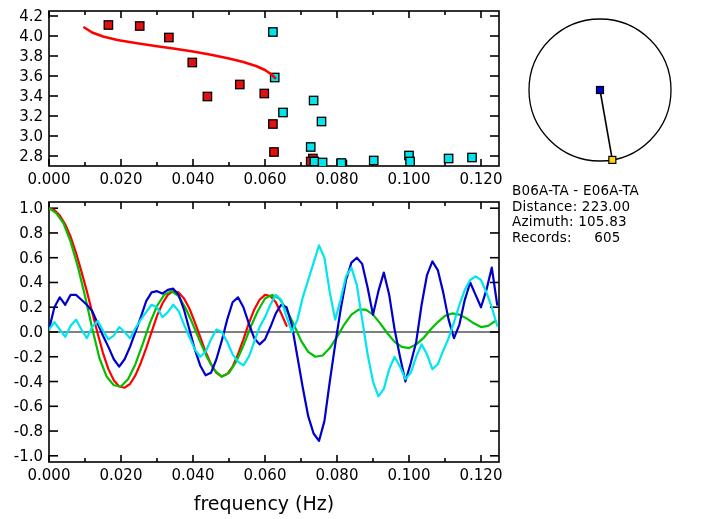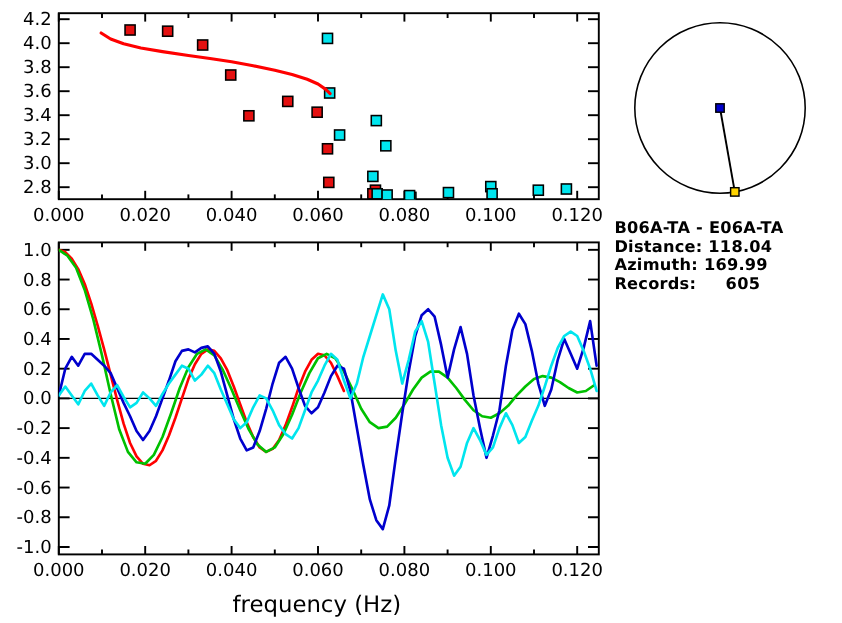--- a/index.html
+++ b/index.html
@@ -182,14 +182,14 @@
       <path d="M49.00 208.19 L56.20 213.14 L63.40 223.05 L70.60 241.62 L77.80 266.38 L85.00 296.10 L92.20 328.29 L99.40 358.00 L106.60 376.57 L113.80 385.24 L121.00 386.48 L128.20 379.05 L135.40 364.19 L142.60 344.38 L149.80 323.33 L157.00 306.00 L164.20 294.86 L171.40 291.14 L178.60 296.10 L185.80 308.48 L193.00 324.57 L200.20 341.90 L207.40 358.00 L214.60 370.38 L221.80 376.57 L229.00 372.86 L236.20 361.71 L243.40 345.62 L250.60 327.05 L257.80 310.95 L265.00 298.57 L272.20 294.86 L279.40 298.57 L286.60 309.71 L293.80 324.57 L301.00 340.67 L308.20 351.81 L315.40 356.76 L322.60 355.52 L329.80 348.10 L337.00 336.95 L344.20 324.57 L351.40 314.67 L358.60 309.71 L365.80 309.71 L373.00 314.67 L380.20 323.33 L387.40 333.24 L394.60 341.90 L401.80 346.86 L409.00 348.10 L416.20 344.38 L423.40 338.19 L430.60 329.52 L437.80 322.10 L445.00 315.90 L452.20 313.43 L459.40 314.67 L466.60 318.38 L473.80 323.33 L481.00 327.05 L488.20 325.81 L495.40 320.86" fill="none" stroke="#00c000" stroke-width="2.2" stroke-linejoin="round" stroke-linecap="round" clip-path="url(#clip-cross-correlation-spectra)"></path>
       <path d="M49.00 329.52 L54.40 307.24 L59.80 297.33 L65.20 304.76 L70.60 294.86 L76.00 294.86 L81.40 299.81 L86.80 304.76 L92.20 310.95 L97.60 323.33 L103.00 335.71 L108.40 346.86 L113.80 359.24 L119.20 366.67 L124.60 359.24 L130.00 346.86 L135.40 332.00 L140.80 317.14 L146.20 301.05 L151.60 292.38 L157.00 291.14 L162.40 293.62 L167.80 289.90 L173.20 288.67 L178.60 294.86 L184.00 309.71 L189.40 329.52 L194.80 349.33 L200.20 365.43 L205.60 375.33 L211.00 372.86 L216.40 359.24 L221.80 340.67 L227.20 319.62 L232.60 302.29 L238.00 297.33 L243.40 307.24 L248.80 323.33 L254.20 338.19 L259.60 344.38 L265.00 339.43 L270.40 327.05 L275.80 313.43 L281.20 304.76 L286.60 307.24 L292.00 325.81 L297.40 356.76 L302.80 387.71 L308.20 416.19 L313.60 433.52 L319.00 440.95 L324.40 421.14 L329.80 381.52 L335.20 344.38 L340.60 309.71 L346.00 280.00 L351.40 262.67 L356.80 257.71 L362.20 263.90 L367.60 287.43 L373.00 314.67 L378.40 291.14 L383.80 272.57 L389.20 294.86 L394.60 329.52 L400.00 356.76 L405.40 381.52 L410.80 362.95 L416.20 341.90 L421.60 304.76 L427.00 275.05 L432.40 261.43 L437.80 270.10 L443.20 292.38 L448.60 319.62 L454.00 338.19 L459.40 324.57 L464.80 299.81 L470.20 282.48 L475.60 294.86 L481.00 307.24 L486.40 289.90 L491.80 267.62 L497.20 304.76" fill="none" stroke="#0000cd" stroke-width="2.2" stroke-linejoin="round" stroke-linecap="round" clip-path="url(#clip-cross-correlation-spectra)"></path>
       <path d="M49.00 329.52 L54.40 322.10 L59.80 329.52 L65.20 336.95 L70.60 325.81 L76.00 319.62 L81.40 329.52 L86.80 338.19 L92.20 327.05 L97.60 320.86 L103.00 330.76 L108.40 339.43 L113.80 335.71 L119.20 327.05 L124.60 332.00 L130.00 338.19 L135.40 328.29 L140.80 319.62 L146.20 312.19 L151.60 304.76 L157.00 307.24 L162.40 317.14 L167.80 312.19 L173.20 304.76 L178.60 310.95 L184.00 324.57 L189.40 336.95 L194.80 349.33 L200.20 356.76 L205.60 351.81 L211.00 339.43 L216.40 329.52 L221.80 332.00 L227.20 341.90 L232.60 354.29 L238.00 361.71 L243.40 365.43 L248.80 356.76 L254.20 341.90 L259.60 327.05 L265.00 317.14 L270.40 304.76 L275.80 294.86 L281.20 299.81 L286.60 317.14 L292.00 332.00 L297.40 319.62 L302.80 297.33 L308.20 280.00 L313.60 262.67 L319.00 245.33 L324.40 257.71 L329.80 292.38 L335.20 319.62 L340.60 299.81 L346.00 276.29 L351.40 267.62 L356.80 284.95 L362.20 319.62 L367.60 354.29 L373.00 381.52 L378.40 396.38 L383.80 388.95 L389.20 369.14 L394.60 356.76 L400.00 366.67 L405.40 379.05 L410.80 372.86 L416.20 356.76 L421.60 344.38 L427.00 354.29 L432.40 369.14 L437.80 364.19 L443.20 350.57 L448.60 338.19 L454.00 322.10 L459.40 304.76 L464.80 289.90 L470.20 280.00 L475.60 276.29 L481.00 280.00 L486.40 292.38 L491.80 307.24 L497.20 325.81" fill="none" stroke="#00e5ee" stroke-width="2.2" stroke-linejoin="round" stroke-linecap="round" clip-path="url(#clip-cross-correlation-spectra)"></path>
       <text x="264" y="510" class="xtitle" text-anchor="middle">frequency (Hz)</text>
       <circle cx="600" cy="90" r="71" fill="none" stroke="#000000" stroke-width="1.3"></circle>
       <line x1="600" y1="90" x2="612.34" y2="159.92" stroke="#000000" stroke-width="1.6"></line>
       <rect x="596.5" y="86.5" width="7" height="7" fill="#0000cd" stroke="#000" stroke-width="1.2"></rect>
       <rect x="608.84" y="156.42" width="7" height="7" fill="#ffd400" stroke="#000" stroke-width="1.2"></rect>
     </svg>
 
-  <div class="info" id="info-panel" style="left:512px;top:183px;font-weight:bold;"><div>B06A-TA - E06A-TA</div><div>Distance: 118.04</div><div>Azimuth: 169.99</div><div>Records:     605</div></div>
+  <div class="info" id="info-panel" style="left:512px;top:183px;"><div>B06A-TA - E06A-TA</div><div>Distance: 223.00</div><div>Azimuth: 105.83</div><div>Records:     605</div></div>
 </div>
 
 </body></html>

